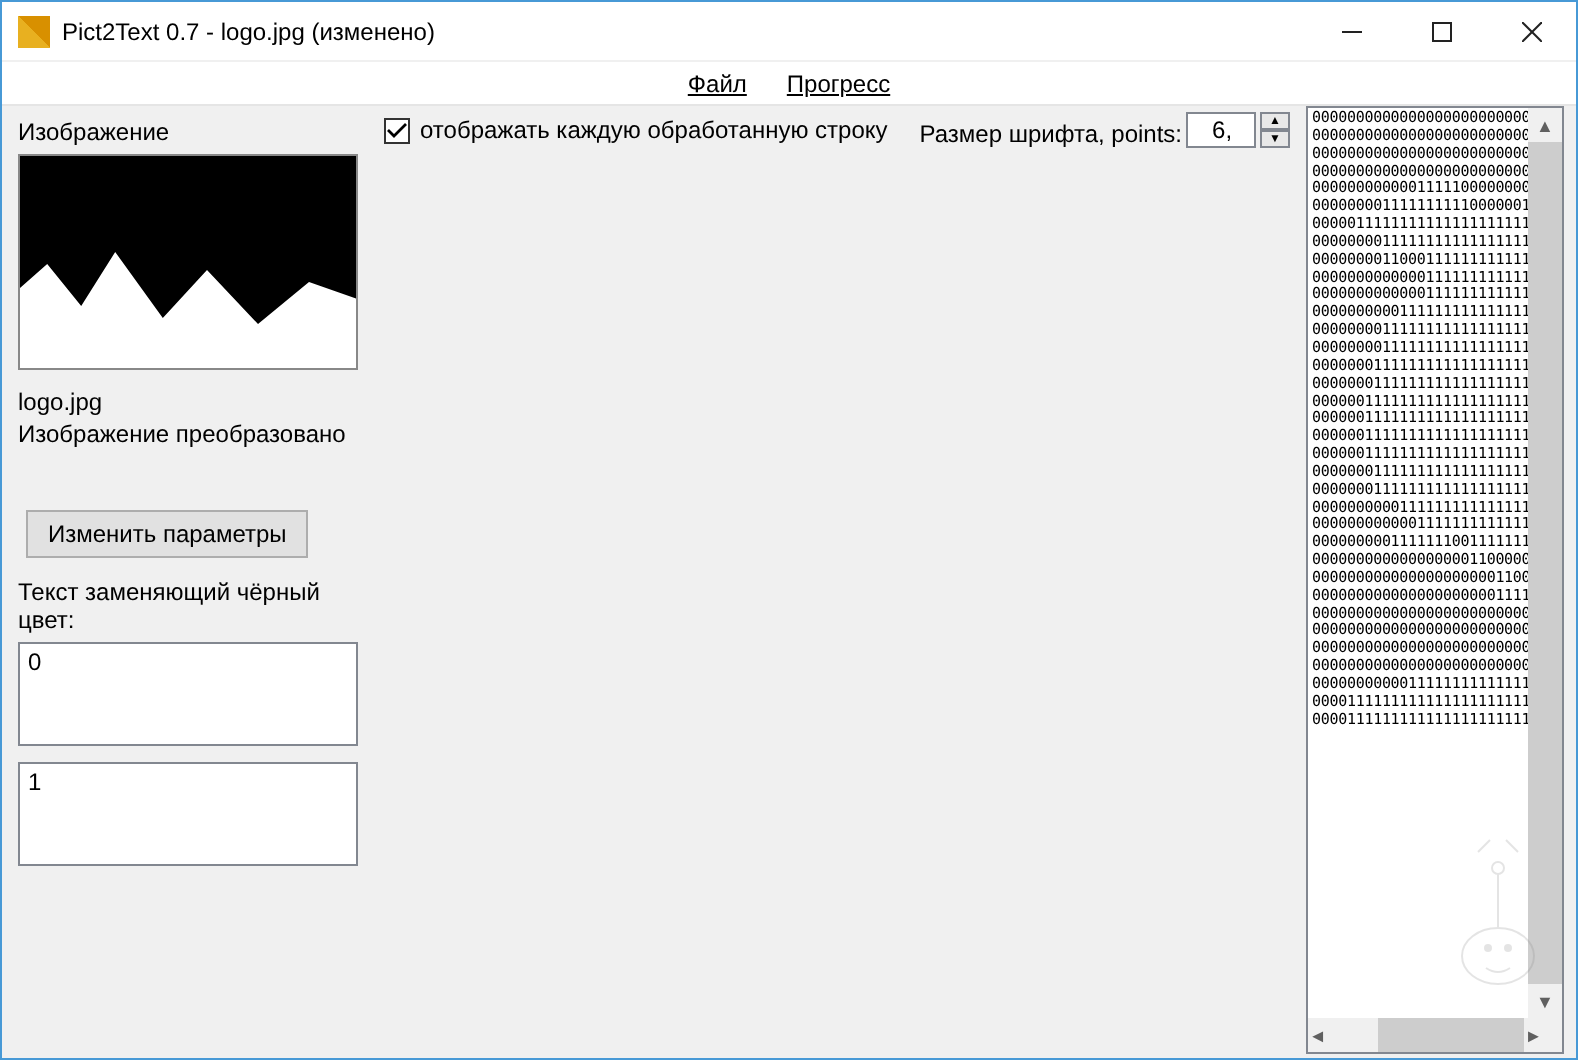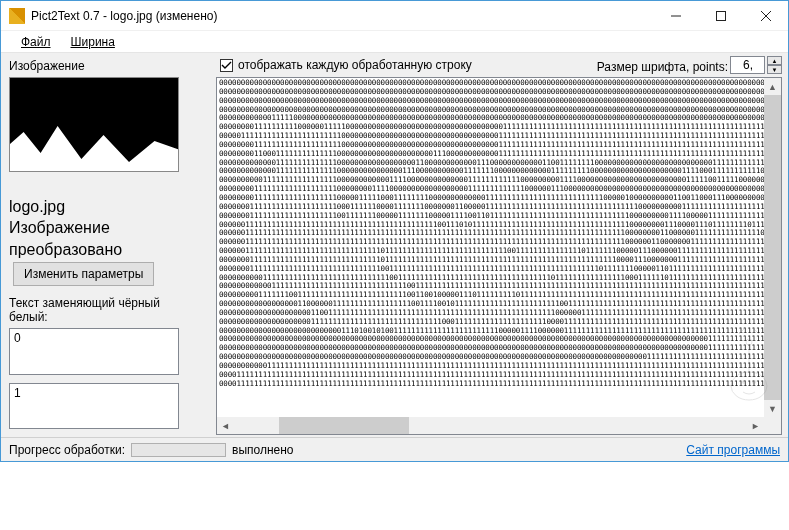--- a/index.html
+++ b/index.html
@@ -1,37 +1,37 @@
 <!DOCTYPE html>
 <html><head>
 <meta charset="utf-8">
 <style>
   * { box-sizing: border-box; }
   body { margin:0; font-family:"Segoe UI",Tahoma,sans-serif; font-size:12px; background:#fff; color:#000; }
-  .window { width:789px; height:462px; border:1px solid #4799d6; display:flex; flex-direction:column; background:#f9a8d4; }
+  .window { width:789px; height:530px; border:1px solid #4799d6; display:flex; flex-direction:column; background:#f9a8d4; }
   .titlebar { height:30px; display:flex; align-items:center; background:#fff; border-bottom:1px solid #f0f0f0; }
   .titlebar-icon { width:16px; height:16px; margin:0 6px 0 8px; background:linear-gradient(45deg,#e8b020 50%,#d89000 50%); }
   .titlebar-text { flex:1; font-size:12px; }
   .winbtns { display:flex; height:100%; }
   .winbtn { width:45px; display:flex; align-items:center; justify-content:center; }
   .winbtn svg { stroke:#222; stroke-width:1; fill:none; }
-  .menubar { height:22px; display:flex; align-items:center; padding:0 12px; gap:4px; background:#fff; border-bottom:1px solid #e5e5e5;}
+  .menubar { height:22px; display:flex; align-items:center; padding:0 26px; gap:4px; background:#fff; border-bottom:1px solid #e5e5e5;justify-content:center;}
   .menuitem { padding:2px 8px; cursor:default; }
   .menuitem u { text-decoration:underline; }
-  .body { flex:1; display:flex; background:#f0f0f0; overflow:hidden;gap:28px; }
+  .body { flex:1; display:flex; background:#f0f0f0; overflow:hidden; }
   .left { width:185px; padding:6px 8px 4px 8px; display:flex; flex-direction:column; gap:4px; }
   .lbl { font-size:12px; }
   .preview { width:170px; height:108px; background:#000; border:1px solid #888; position:relative; overflow:hidden; }
   .preview .whitepatch { position:absolute; background:#fff; }
-  .info { font-size:16px; line-height:1.35; margin-top:20px; min-height:52px; }
+  .info { font-size:12px; line-height:1.35; margin-top:4px; min-height:52px; }
   .info-line { display:block; }
   .cursor { display:inline-block; width:1px; height:12px; background:#000; vertical-align:middle; margin-left:1px;}
   .btn { background:#e1e1e1; border:1px solid #adadad; padding:4px 10px; font-size:12px; font-family:inherit; cursor:default; width:fit-content; margin:6px 4px; }
   .field { width:170px; height:52px; background:#fff; border:1px solid #828790; padding:2px 4px; font-size:12px; overflow:hidden; margin-bottom:4px;}
-  .right { flex:1; display:flex; flex-direction:column; background:#f0f0f0; overflow:hidden; }
+  .right { flex:1; display:flex; background:#f0f0f0; overflow:hidden; }
   .right-top { height:24px; display:flex; align-items:center; padding:2px 6px; gap:8px; }
   .chk { display:flex; align-items:center; gap:5px; }
   .chk .box { width:13px; height:13px; border:1px solid #333; background:#fff; display:flex; align-items:center; justify-content:center; }
   .chk .box svg { width:11px; height:11px; }
   .spacer { flex:1; }
   .spin { display:flex; align-items:flex-end; gap:2px; }
   .spin input { width:35px; height:18px; font-size:12px; border:1px solid #828790; padding:0 12px; }
   .spin .btns { display:flex; flex-direction:column; }
   .spin .sb { width:15px; height:9px; border:1px solid #828790; background:#e8e8e8; display:flex; align-items:center; justify-content:center; font-size:6px; line-height:1; }
   .output-wrap { flex:1; margin:0 6px 2px 2px; border:1px solid #828790; background:#fff; position:relative; display:flex; flex-direction:column; overflow:hidden;}
@@ -68,35 +68,35 @@
           <svg width="10" height="10">
             <line x1="0" y1="0" x2="10" y2="10"></line>
             <line x1="10" y1="0" x2="0" y2="10"></line>
           </svg>
         </div>
     </div>
   </div>
 
   <div class="menubar">
     <div class="menuitem"><u>Файл</u></div>
-    <div class="menuitem"><u>Ширина</u></div>
+    <div class="menuitem"><u>Прогресс</u></div>
   </div>
 
   <div class="body">
     <div class="left">
       <div class="lbl">Изображение</div>
       <div class="preview">
         <div class="whitepatch" style="left:0;top:48px;width:170px;height:60px;clip-path:polygon(0% 30%,8% 10%,18% 45%,28% 0%,42% 55%,55% 15%,70% 60%,85% 25%,100% 40%,100% 100%,0% 100%);"></div>
       </div>
       <div class="info">
         <span class="info-line">logo.jpg</span>
         <span class="info-line">Изображение преобразовано</span>
       </div>
       <button class="btn">Изменить параметры</button>
-      <div class="lbl">Текст заменяющий чёрный белый:</div>
+      <div class="lbl">Текст заменяющий чёрный цвет:</div>
       <div class="field">0</div>
       <div class="field">1</div>
     </div>
 
     <div class="right">
       <div class="right-top">
         <label class="chk">
           <span class="box">
               <svg viewBox="0 0 11 11">
                 <polyline points="1,5 4,8 10,2" fill="none" stroke="#000" stroke-width="1.4"></polyline>
@@ -170,20 +170,13 @@
             <line x1="14" y1="10" x2="20" y2="4" stroke="#888"></line>
             <line x1="34" y1="10" x2="28" y2="4" stroke="#888"></line>
             <circle cx="19" cy="58" r="2" fill="#888"></circle>
             <circle cx="29" cy="58" r="2" fill="#888"></circle>
             <path d="M18 68 Q24 72 30 68" fill="none" stroke="#888"></path>
           </svg>
       </div>
     </div>
   </div>
 
-  <div class="statusbar">
-    <span>Прогресс обработки:</span>
-    <div class="prog"></div>
-    <span>выполнено</span>
-    <div class="spacer"></div>
-    <span class="link">Сайт программы</span>
-  </div>
 </div>
 
 </body></html>

